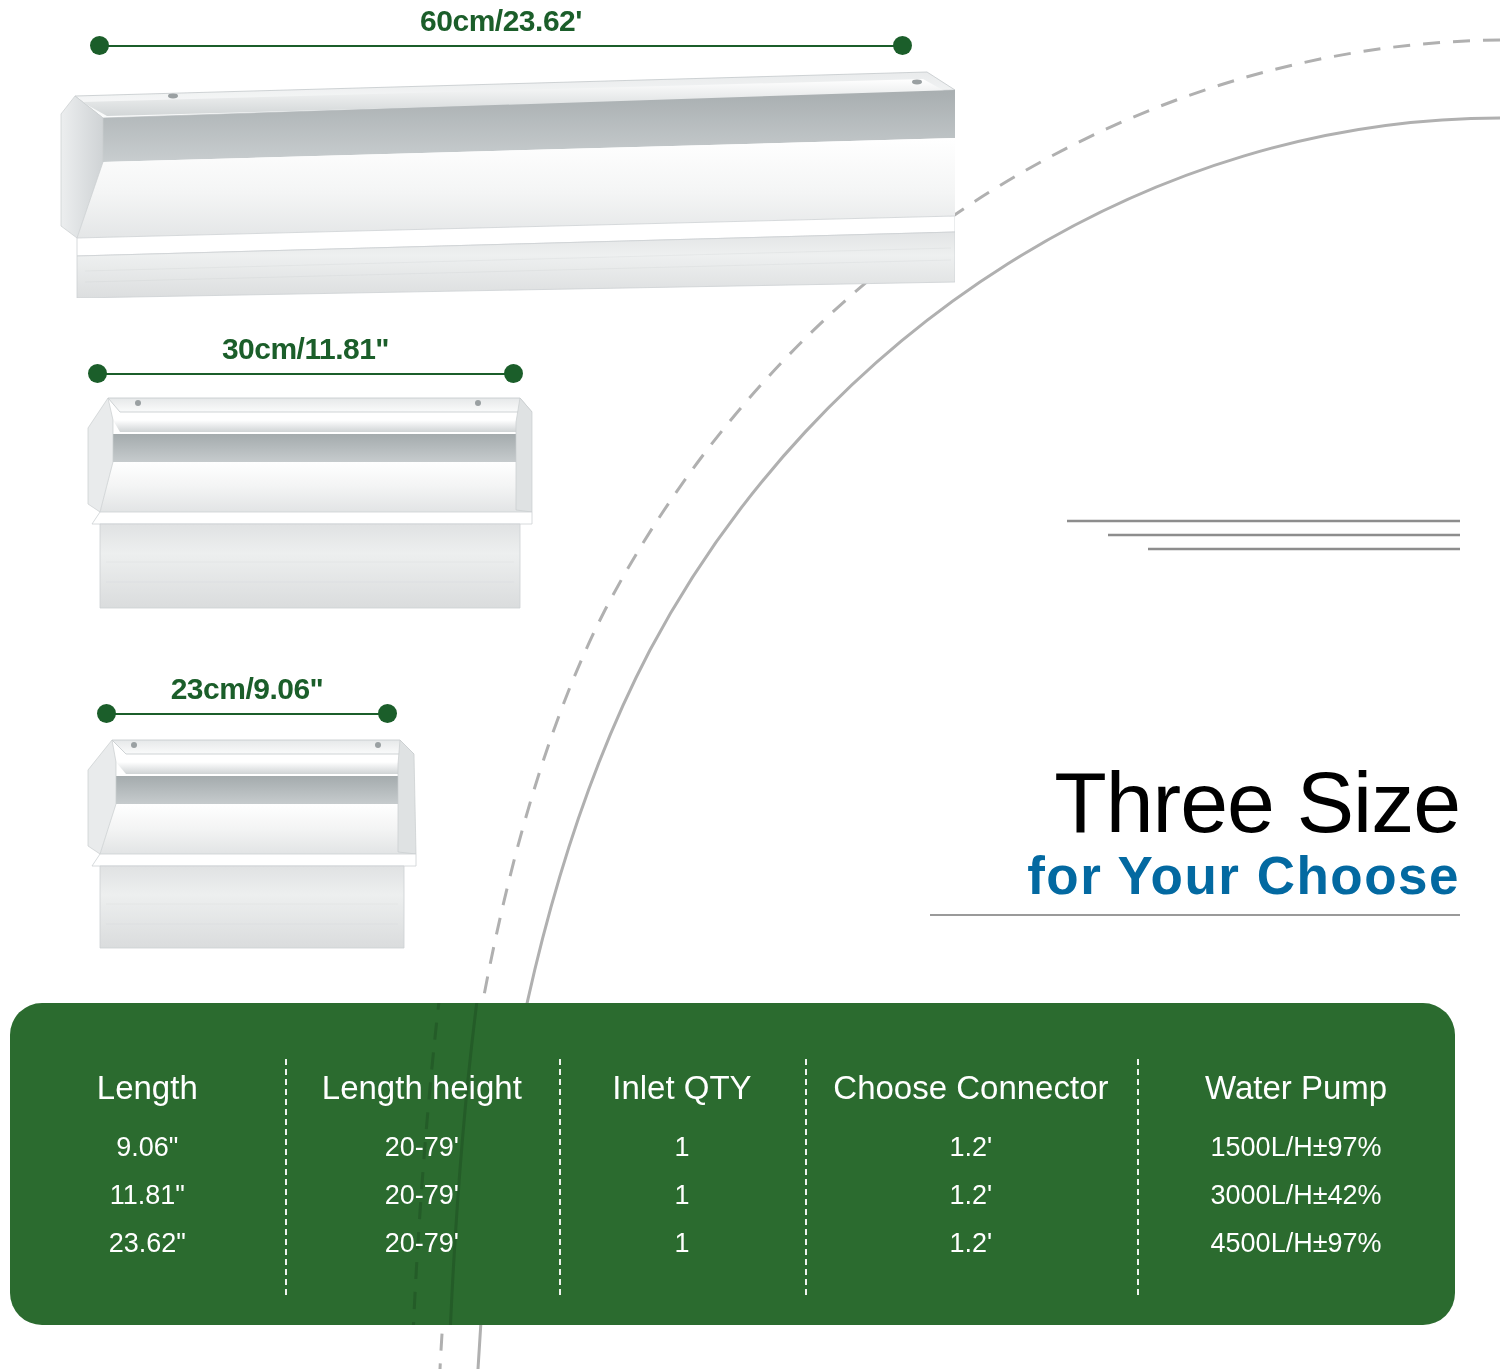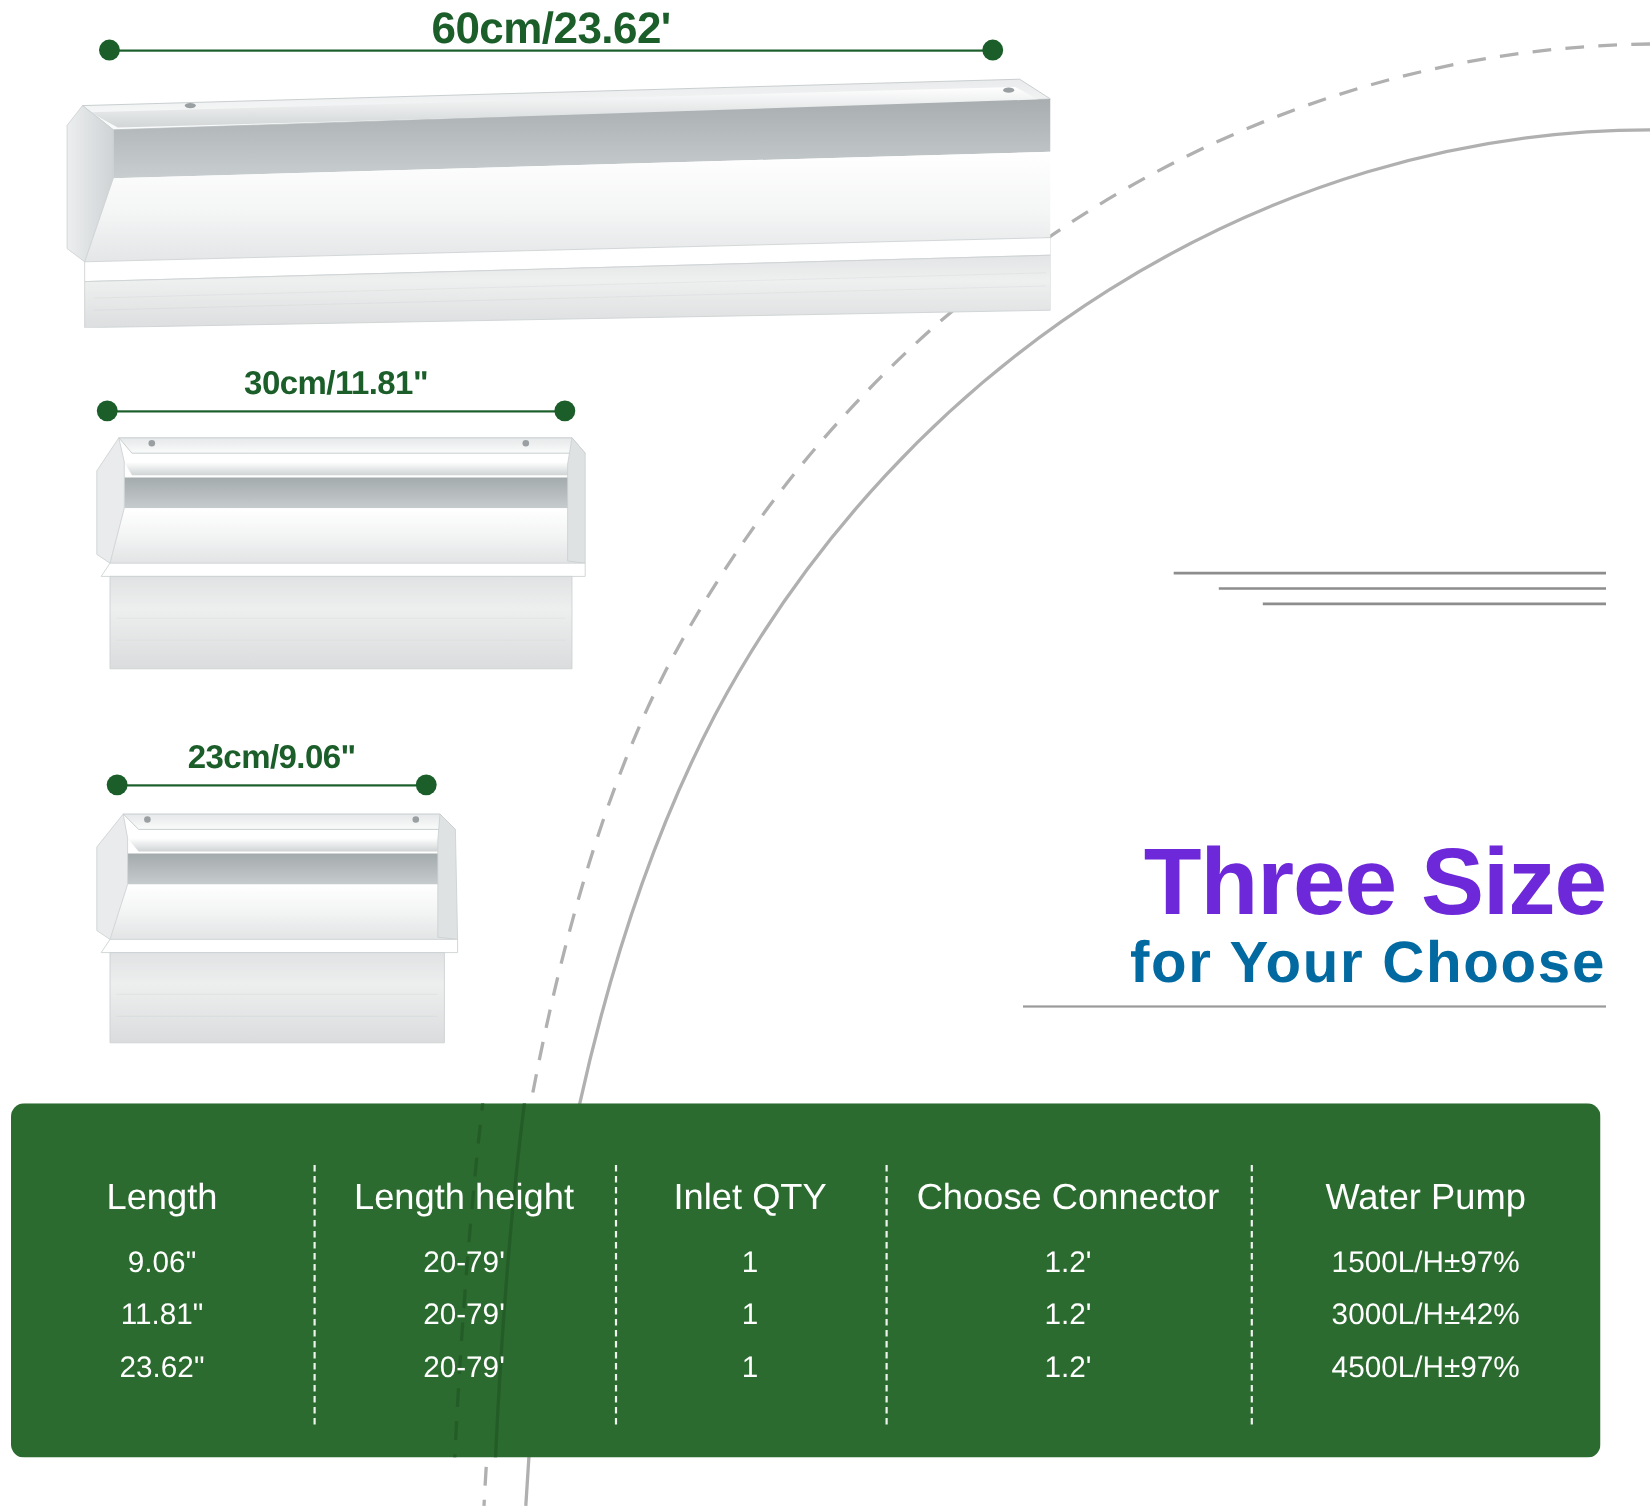--- a/index.html
+++ b/index.html
@@ -68,22 +68,22 @@
   .unit { position: absolute; }
   .unit svg { display: block; width: 100%; height: 100%; }
 
   
   .headline {
     position: absolute;
     text-align: right;
   }
   .headline .line1 {
     font-size: 86px;
-    font-weight: bold;
-    color: #6d28d9;
+    font-weight: normal;
+    color: #000000;
     line-height: 0.98;
     letter-spacing: -1px;
     white-space: nowrap;
   }
   .headline .line2 {
     font-size: 53px;
     font-weight: bold;
     color: #0369a1;
     line-height: 1.2;
     letter-spacing: 1.5px;
@@ -96,21 +96,21 @@
     width: 100%;
   }
 
   
   .spec-panel {
     position: absolute;
     left: 10px;
     top: 1003px;
     width: 1445px;
     height: 322px;
-    border-radius: 12px;
+    border-radius: 32px;
     overflow: hidden;
   }
   .spec-bg {
     position: absolute;
     left: 0; top: 0;
     width: 100%; height: 100%;
     background: #2b6b2f;
   }
   .spec-arc {
     position: absolute;
@@ -167,21 +167,21 @@
     <path d="M 1500 40 C 1120 44 780 275 605 610 C 500 815 452 1130 440 1369" fill="none" stroke="#b0b0b0" stroke-width="3" stroke-dasharray="17 13"></path>
 
     <g stroke="#8d8d8d" stroke-width="2.4">
       <line x1="1067" y1="521" x2="1460" y2="521"></line>
       <line x1="1108" y1="535" x2="1460" y2="535"></line>
       <line x1="1148" y1="549" x2="1460" y2="549"></line>
     </g>
   </svg>
 
   <div class="dim" style="left:90px; top:4px; width:822px; height:54px;">
-    <div class="dim-label" style="top:0; font-size:40px;">60cm/23.62'</div>
+    <div class="dim-label" style="top:0; font-size:30px;">60cm/23.62'</div>
     <div class="dim-bar" style="top:32px;">
       <div class="dim-line"></div>
       <div class="dim-dot left"></div>
       <div class="dim-dot right"></div>
     </div>
   </div>
 
   <div class="unit" style="left:55px; top:66px; width:900px; height:232px;">
     <svg viewBox="0 0 900 232" preserveAspectRatio="none">
       <defs>

